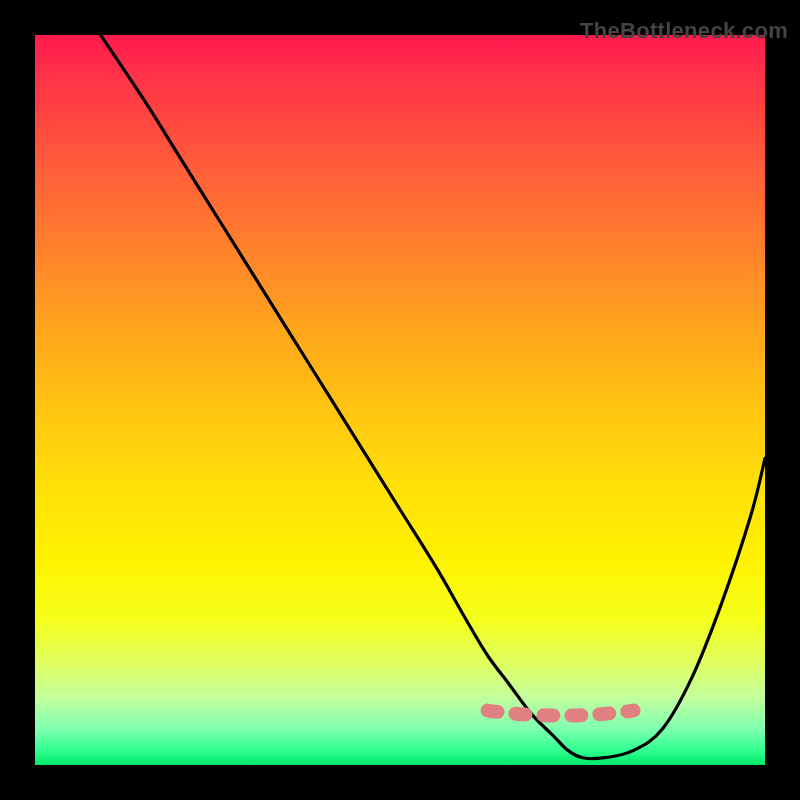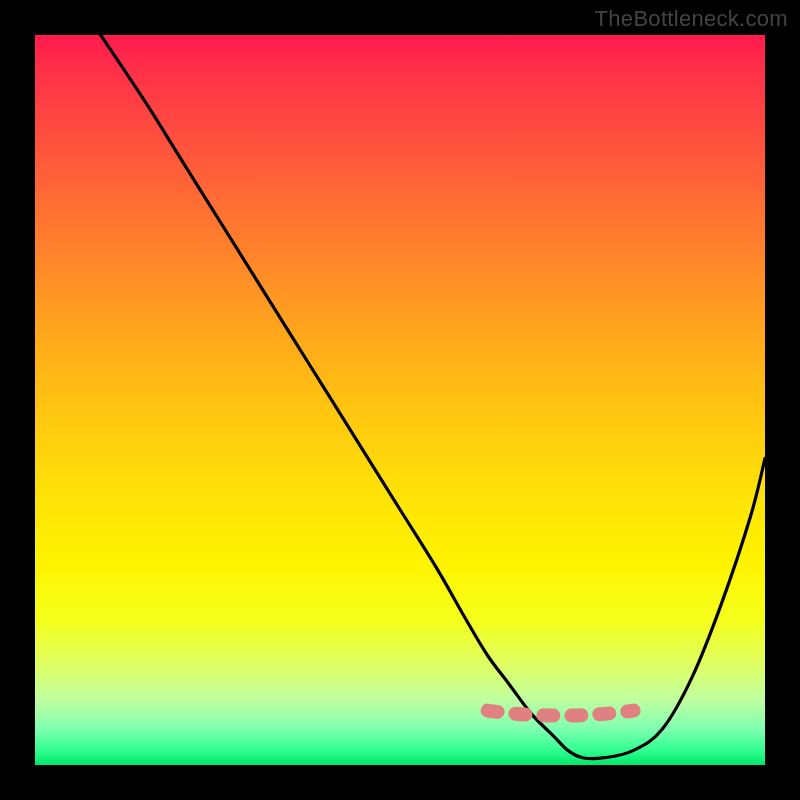--- a/index.html
+++ b/index.html
@@ -6,25 +6,25 @@
   body {
     width: 800px;
     height: 800px;
     background: #000;
     position: relative;
     font-family: Arial, sans-serif;
     overflow: hidden;
   }
   .watermark {
     position: absolute;
-    top: 6px;
+    top: 18px;
     right: 12px;
     color: #444;
     font-size: 22px;
-    font-weight: 400;
+    font-weight: 700;
     z-index: 10;
     letter-spacing: 0.3px;
   }
   .plot-area {
     position: absolute;
     left: 35px;
     top: 35px;
     width: 730px;
     height: 730px;
     background: linear-gradient(to bottom,

